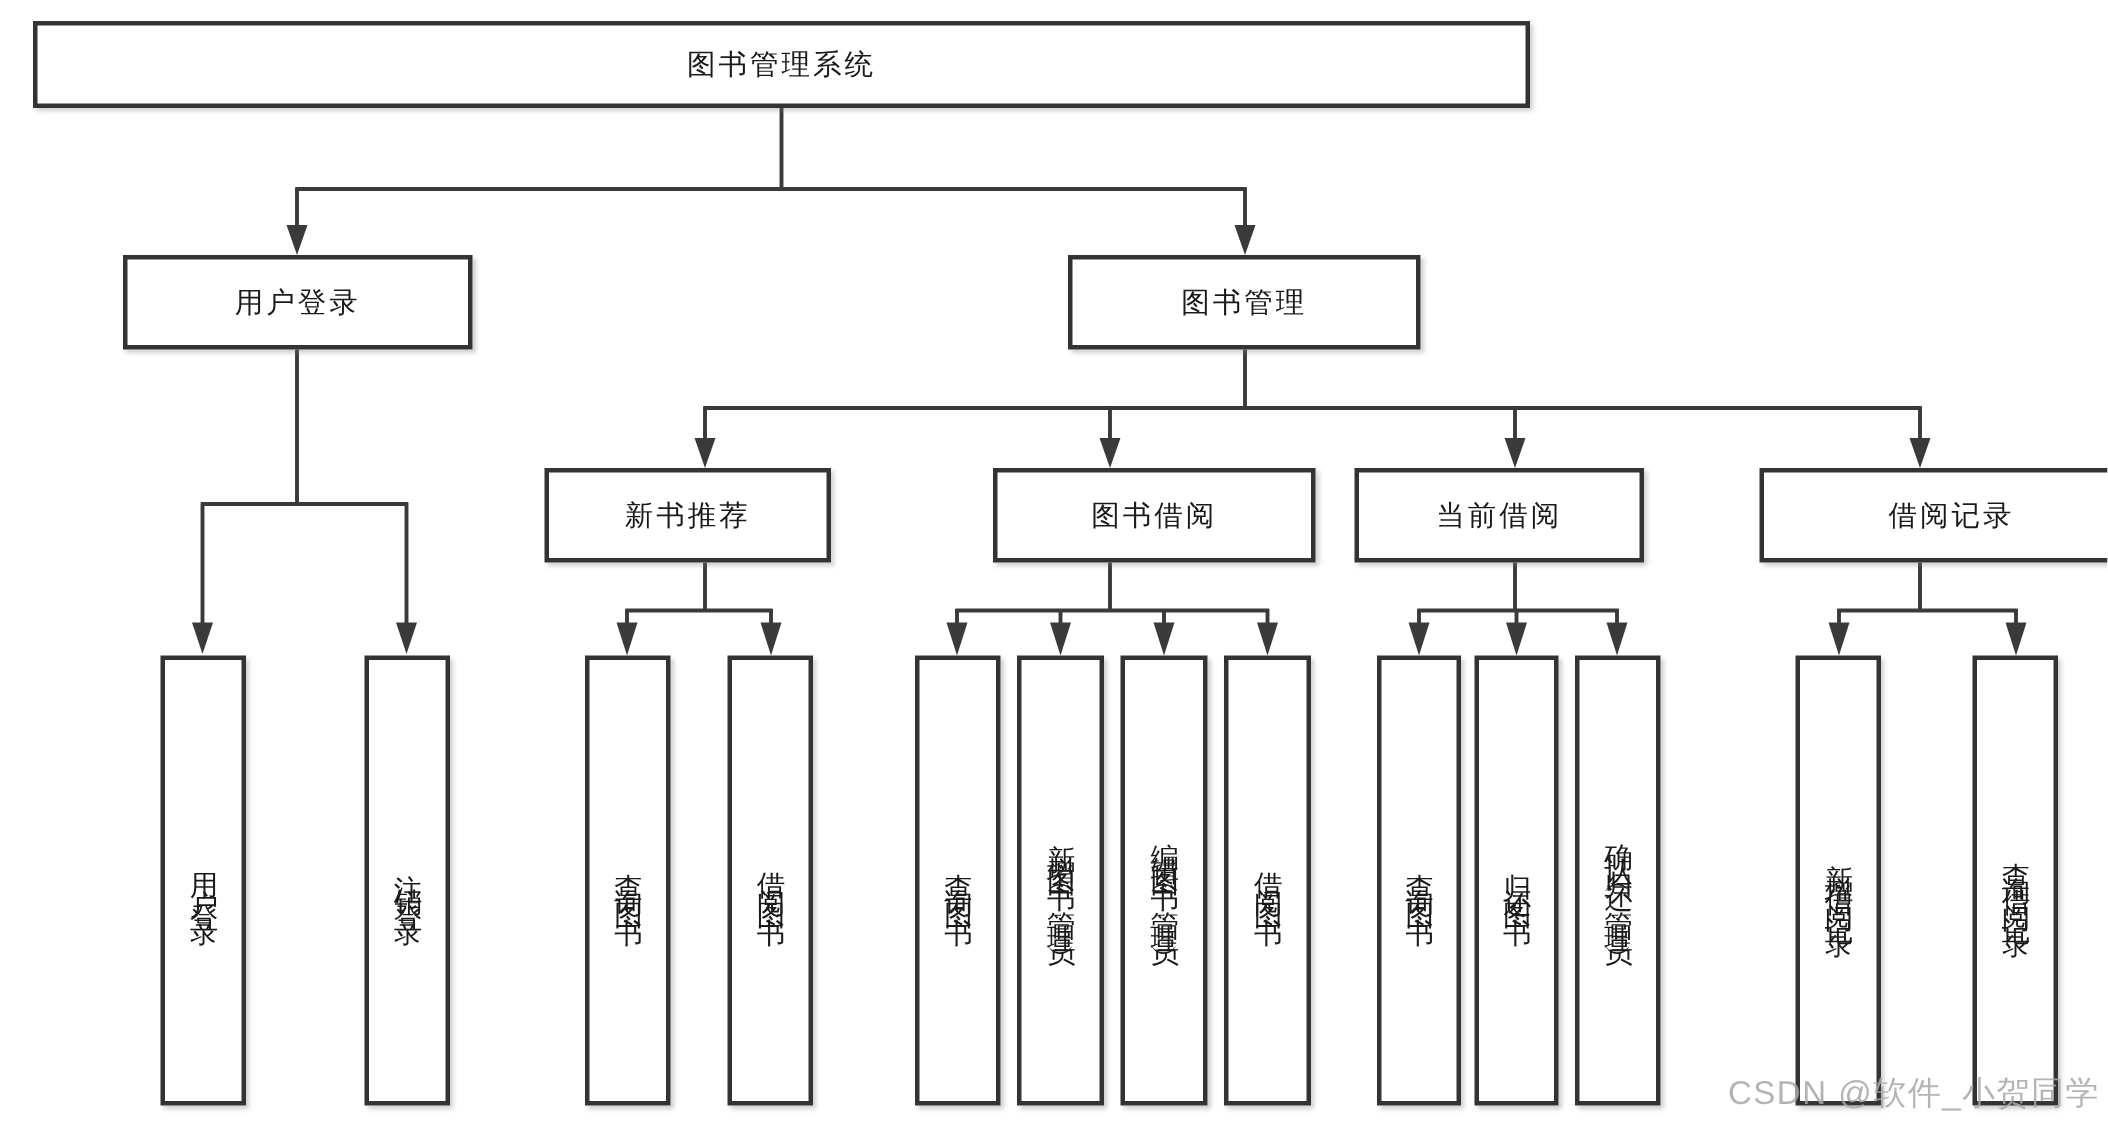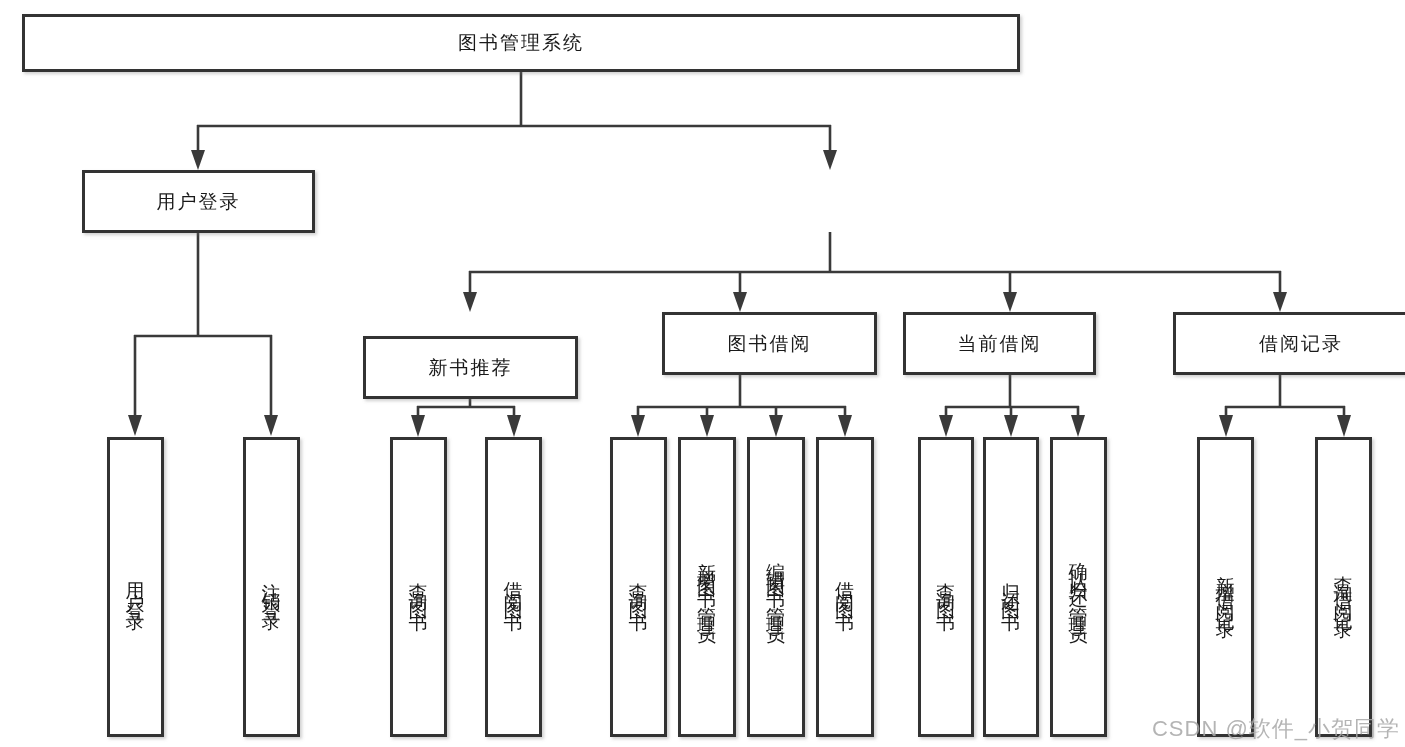--- a/index.html
+++ b/index.html
@@ -147,22 +147,23 @@
       <polygon points="1219,415 1233,415 1226,437"></polygon>
       <line x1="1344" y1="406" x2="1344" y2="418"></line>
       <polygon points="1337,415 1351,415 1344,437"></polygon>
     </g>
   </svg>
 
   <div class="box hbox" style="left:22px; top:14px; width:998px; height:58px;">图书管理系统</div>
 
   <div class="box hbox" style="left:82px; top:170px; width:233px; height:63px;">用户登录</div>
 
+  <div class="box hbox" style="left:712px; top:170px; width:235px; height:63px;">图书管理</div>
 
-  <div class="box hbox" style="left:363px; top:312px; width:215px; height:63px;margin-top:24px;">新书推荐</div>
+  <div class="box hbox" style="left:363px; top:312px; width:191px; height:63px;">新书推荐</div>
 
   <div class="box hbox" style="left:662px; top:312px; width:215px; height:63px;">图书借阅</div>
 
   <div class="box hbox" style="left:903px; top:312px; width:193px; height:63px;">当前借阅</div>
 
   <div class="box hbox" style="left:1173px; top:312px; width:256px; height:63px;">借阅记录</div>
 
   <div class="box leaf" style="left:107px; top:437px; width:57px; height:300px;">用户登录</div>
 
   <div class="box leaf" style="left:243px; top:437px; width:57px; height:300px;">注销登录</div>

